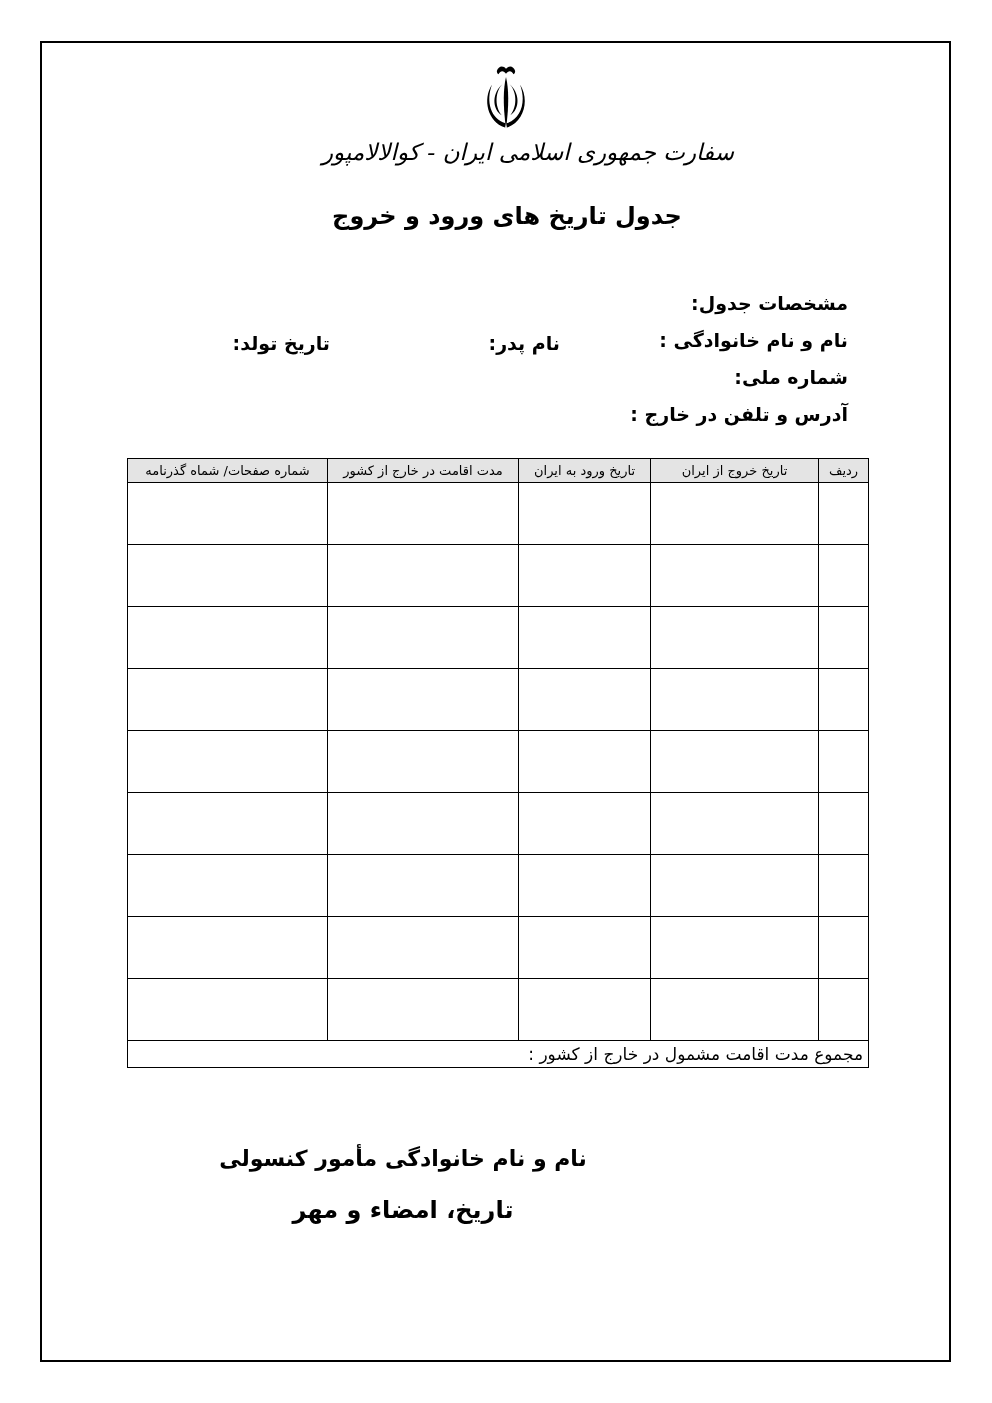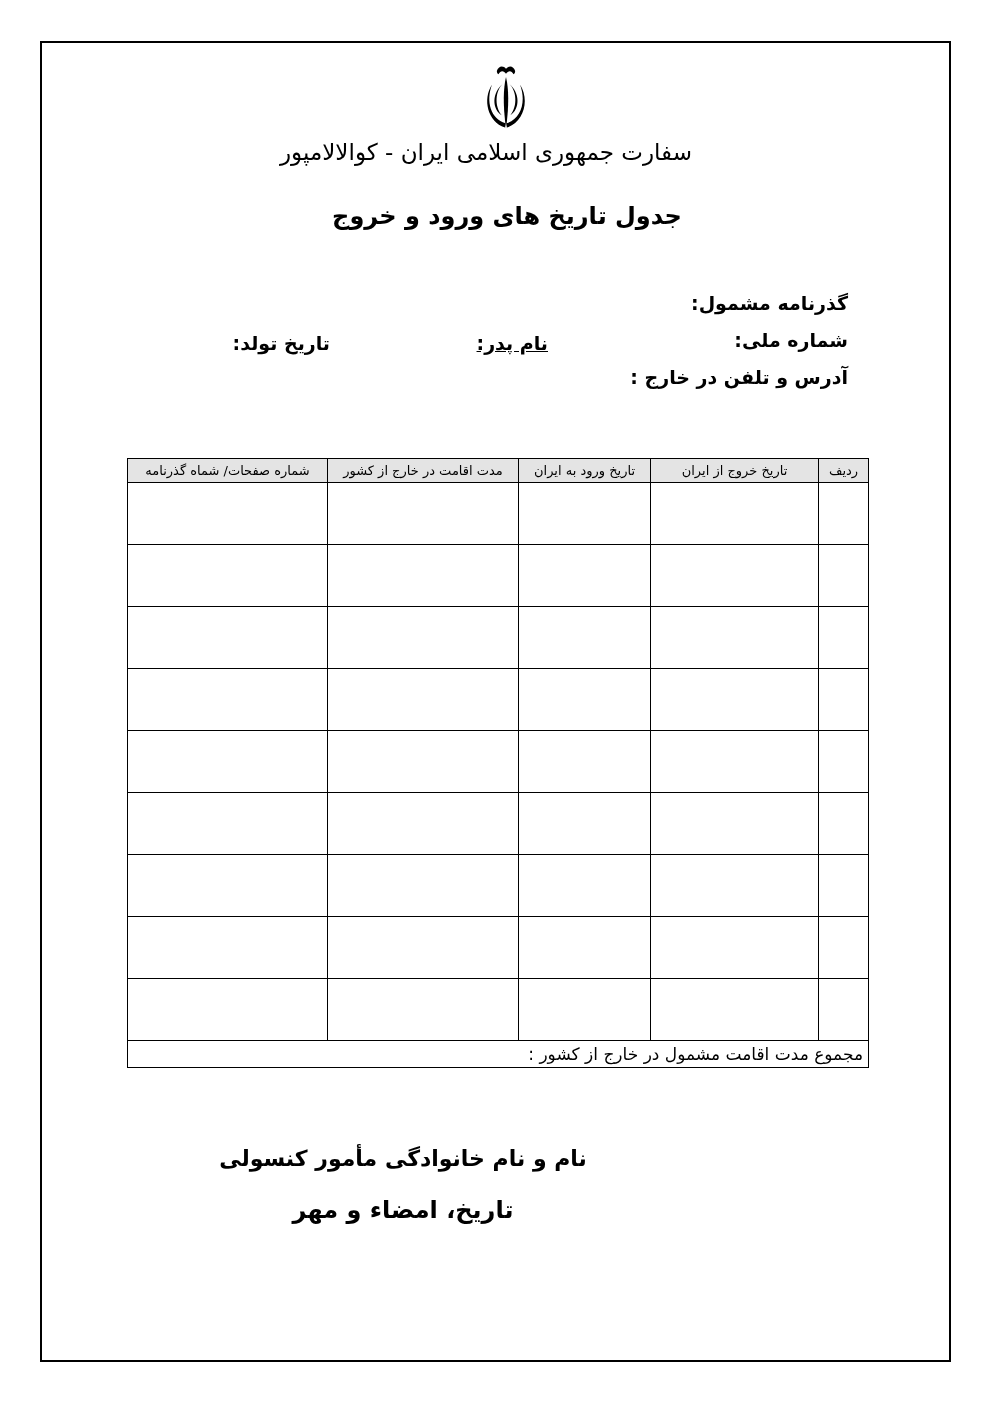--- a/index.html
+++ b/index.html
@@ -17,25 +17,26 @@
     width: 907px; height: 1317px;
     border: 2px solid #000000;
   }
   .emblem {
     position: absolute;
     left: 506px; top: 64px;
     transform: translateX(-50%);
   }
   .calligraphy {
     position: absolute;
-    left: 486px; top: 139px;
+    left: 528px; top: 139px;
     transform: translateX(-50%);
     white-space: nowrap;
     direction: rtl;
     font-size: 23px;
+    font-style: italic;
     letter-spacing: 0.5px;
   }
   .doc-title {
     position: absolute;
     left: 507px; top: 202px;
     transform: translateX(-50%);
     white-space: nowrap;
     direction: rtl;
     font-size: 24px;
     font-weight: bold;
@@ -51,21 +52,21 @@
   .subject .line { height: 37px; line-height: 37px; white-space: nowrap; }
   .mid-label {
     position: absolute;
     top: 330px;
     direction: rtl;
     white-space: nowrap;
     font-size: 19px;
     font-weight: bold;
     line-height: 27px;
   }
-  .father-label { right: 444px; text-decoration: underline; }
+  .father-label { right: 432px; }
   .birth-label  { right: 662px; }
 
   table.dates {
     position: absolute;
     left: 127px; top: 458px;
     width: 741px;
     border-collapse: collapse;
     direction: rtl;
     table-layout: fixed;
   }
@@ -133,21 +134,22 @@
       <path d="M52 118 C84 107 94 66 76 38 C88 70 78 102 51 110 Z"></path>
     </g>
   </svg>
 </div>
 
 <div class="calligraphy">سفارت جمهوری اسلامی ایران - کوالالامپور</div>
 
 <div class="doc-title">جدول تاریخ های ورود و خروج</div>
 
 <div class="subject">
-  <div class="line">گذرنامه مشمول:</div>
+  <div class="line">مشخصات جدول:</div>
+  <div class="line">نام و نام خانوادگی :</div>
   <div class="line">شماره ملی:</div>
   <div class="line">آدرس و تلفن در خارج :</div>
 </div>
 
 <div class="mid-label father-label">نام پدر:</div>
 <div class="mid-label birth-label">تاریخ تولد:</div>
 
 <table class="dates">
   <colgroup>
     <col style="width:50px">

